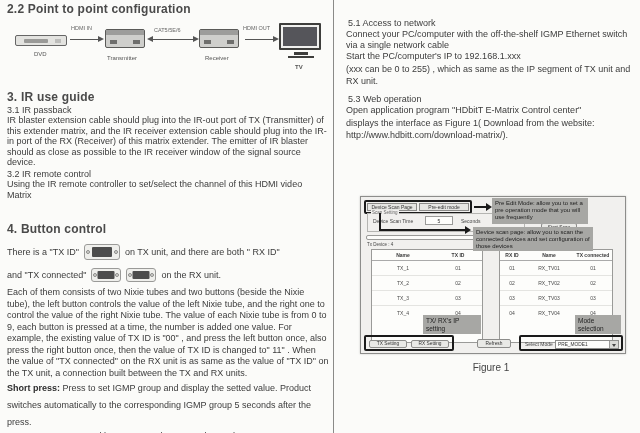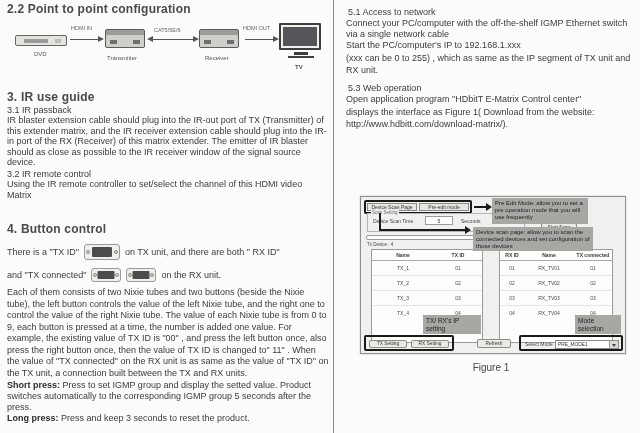--- a/index.html
+++ b/index.html
@@ -51,21 +51,21 @@
   .nixie.sm .disp { width:17px; height:8px; }
   .nixie .bl, .nixie .br { position:absolute; top:50%; margin-top:-2px; width:4px; height:4px;
       background:#d8d8d5; border:1px solid #8a8a88; border-radius:50%; }
   .nixie .bl { left:1px; } .nixie .br { right:1px; }
 
   .bold-inline { font-weight:bold; color:#2e2e2e; }
 
   
   .col-right { position:absolute; left:346px; top:2px; width:290px; }
   .rc-h5 { font-size:9.5px; font-weight:bold; color:#333; }
-  .rc-sub { font-size:9px; margin-top:5px; margin-left:2px; color:#3c3c3c; }
+  .rc-sub { font-size:9px; margin-top:16px; margin-left:2px; color:#3c3c3c; }
   .rc-body { font-size:9px; line-height:12.6px; color:#3c3c3c; }
   .rc-body.tight { line-height:10.6px; margin-top:1px; }
 
   
   .figure-area { position:absolute; left:0; top:188px; width:290px; height:190px; }
   .window { position:absolute; left:14px; top:6px; width:266px; height:158px;
             border:1px solid #8d8d8b; background:#f1f0ee; box-shadow:0 0 2px rgba(0,0,0,.2); }
   .fig-caption { position:absolute; left:0; top:172px; width:290px; text-align:center; font-size:10px; color:#444; }
 
   .heavybox { position:absolute; border:2px solid #1a1a1a; border-radius:2px; }
@@ -180,21 +180,21 @@
       <span class="nixie sm">
         <span class="disp"></span>
         <span class="bl"></span>
         <span class="br"></span>
       </span>
       <span>on the RX unit.</span>
     </div>
 
     <p class="body" style="line-height:11.5px; margin-top:1px;">Each of them consists of two Nixie tubes and two buttons (beside the Nixie tube), the left button controls the value of the left Nixie tube, and the right one to control the value of the right Nixie tube. The value of each Nixie tube is from 0 to 9, each button is pressed at a time, the number is added one value. For example, the existing value of TX ID is "00" , and press the left button once, also press the right button once, then the value of TX ID is changed to" 11" . When the value of "TX connected"  on the RX unit is as same as the value of "TX ID" on the TX unit, a connection built between the TX and RX units.</p>
 
-    <p class="body" style="line-height:11px; margin-top:1px;"><span class="bold-inline">Short press:</span><span> Press to set IGMP group and display the setted value. Product switches automatically to the corresponding IGMP group 5 seconds after the press.</span></p>
+    <p class="body" style="line-height:17px; margin-top:1px;"><span class="bold-inline">Short press:</span><span> Press to set IGMP group and display the setted value. Product switches automatically to the corresponding IGMP group 5 seconds after the press.</span></p>
 
     <p class="body" style="line-height:11px;"><span class="bold-inline">Long press:</span><span> Press and keep 3 seconds to reset the product.</span></p>
   </div>
 
   <div class="col-right">
 
 
     <div class="rc-sub">5.1  Access to network</div>
     <p class="rc-body tight">Connect your PC/computer with the off-the-shelf  IGMP Ethernet switch via a single network cable</p>
 

